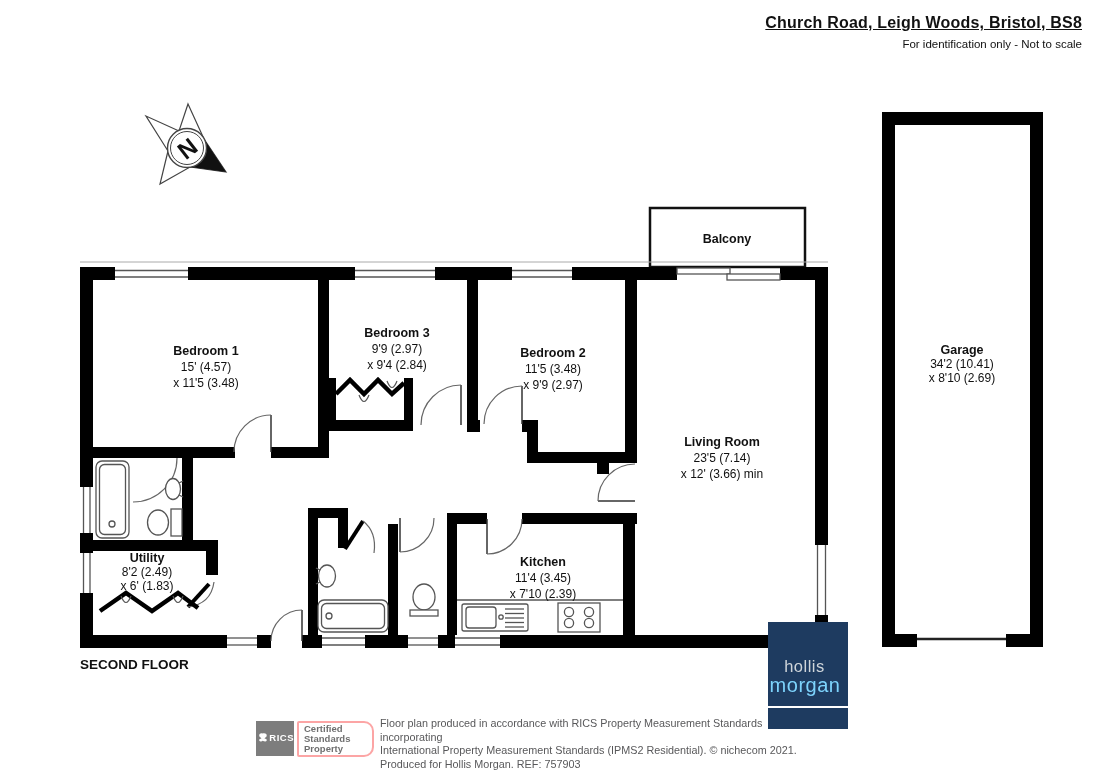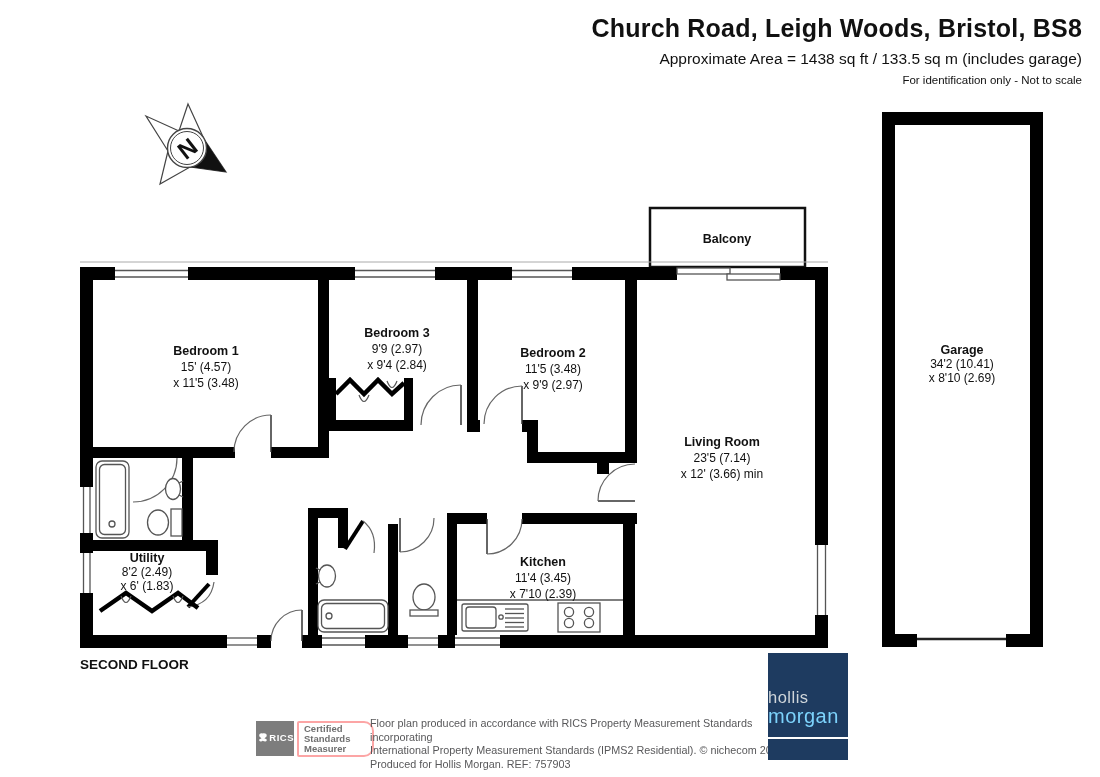--- a/index.html
+++ b/index.html
@@ -1,49 +1,48 @@
 <!DOCTYPE html>
 <html><head>
 <meta charset="utf-8">
 <style>
   html,body{margin:0;padding:0;background:#fff;}
   #stage{position:relative;width:1100px;height:777px;background:#fff;overflow:hidden;
          font-family:"Liberation Sans",sans-serif;color:#111;}
   
   .header{position:absolute;top:14px;right:18px;text-align:right;}
-  .title{font-size:25px;font-weight:bold;letter-spacing:.2px;}
+  .title{font-size:16px;font-weight:bold;letter-spacing:.2px;text-decoration:underline;}
   .area-line{font-size:15.5px;margin-top:7px;}
   .note-line{font-size:11.5px;margin-top:6px;}
   
   svg text{font-family:"Liberation Sans",sans-serif;fill:#111;}
   .rn{font-size:12.5px;font-weight:bold;}
   .rd{font-size:12px;}
   .floor-lbl{font-size:13.5px;font-weight:bold;}
   .north-n{font-size:24px;font-weight:bold;}
   
   .rics-box{position:absolute;left:256px;top:721px;width:38px;height:35px;background:#7d7d7d;
             display:flex;flex-direction:row;align-items:center;justify-content:flex-end;}
   .rics-word{color:#fff;font-size:9.5px;font-weight:bold;letter-spacing:.5px;line-height:10px;margin-bottom:2px;}
   .cert-box{position:absolute;left:297px;top:721px;width:68px;height:31px;border:2px solid #fca5a5;
             border-radius:2px 10px 10px 2px;padding:1px 0 0 5px;background:#fff;}
   .cert-box div{font-size:9.5px;font-weight:bold;color:#6f6f6f;line-height:10px;}
-  .disclaimer{position:absolute;left:370px;top:717px;width:430px;color:#58585a;font-size:10.8px;line-height:13.5px;}
-  .hm-logo{position:absolute;left:768px;top:653px;width:80px;height:107px;background:#1e3b60;text-align:left;}
+  .disclaimer{position:absolute;left:380px;top:717px;width:430px;color:#58585a;font-size:10.8px;line-height:13.5px;}
+  .hm-logo{position:absolute;left:768px;top:622px;width:80px;height:107px;background:#1e3b60;text-align:center;}
   .hm-hollis{font-size:16.5px;color:#cfd5da;padding:36px 7px 0 0;line-height:17px;letter-spacing:.5px;}
   .hm-morgan{font-size:20px;color:#7dd3fc;padding:0 6px 0 0;line-height:21px;letter-spacing:.5px;}
   .hm-rule{position:absolute;left:0;bottom:21px;width:100%;height:2px;background:#fff;}
 </style>
 </head>
 <body>
 
 <div id="stage">
 
   <div class="header">
     <div class="title">Church Road, Leigh Woods, Bristol, BS8</div>
-    <div class="area-line">Approximate Area = 1438 sq ft / 133.5 sq m (includes garage)</div>
     <div class="note-line">For identification only - Not to scale</div>
   </div>
 
   <svg width="1100" height="777" viewBox="0 0 1100 777" style="position:absolute;left:0;top:0;">
 
     <g>
       <polygon points="188,104 204,139 226,172 190,167 160,184 168,151 146,116 179,131" fill="#fff" stroke="#444" stroke-width="1.2"></polygon>
       <polygon points="226,172 204,139 190,167" fill="#111"></polygon>
       <circle cx="187" cy="148" r="19.5" fill="#fff" stroke="#444" stroke-width="1.4"></circle>
       <circle cx="187" cy="148" r="16.5" fill="#fff" stroke="#444" stroke-width="1"></circle>
@@ -255,21 +254,21 @@
   <div class="rics-box">
     <svg width="20" height="17" viewBox="0 0 20 17">
       <path d="M10,1 c-3,-1 -6,1 -5,4 c1,2 3,2 3,4 c-2,0 -4,1 -3,3 c1,2 4,1 5,0 c2,1 5,2 6,0 c1,-2 -1,-3 -3,-3 c0,-2 2,-2 3,-4 c1,-3 -2,-5 -6,-4 z" fill="#fff"></path>
     </svg>
     <div class="rics-word">RICS</div>
   </div>
 
   <div class="cert-box">
     <div>Certified</div>
     <div>Standards</div>
-    <div>Measurer</div>
+    <div>Property</div>
   </div>
 
   <div class="disclaimer">
     <div>Floor plan produced in accordance with RICS Property Measurement Standards incorporating</div>
     <div>International Property Measurement Standards (IPMS2 Residential).   © nichecom 2021.</div>
     <div>Produced for Hollis Morgan.   REF: 757903</div>
   </div>
 
   <div class="hm-logo">
     <div class="hm-hollis">hollis</div>

